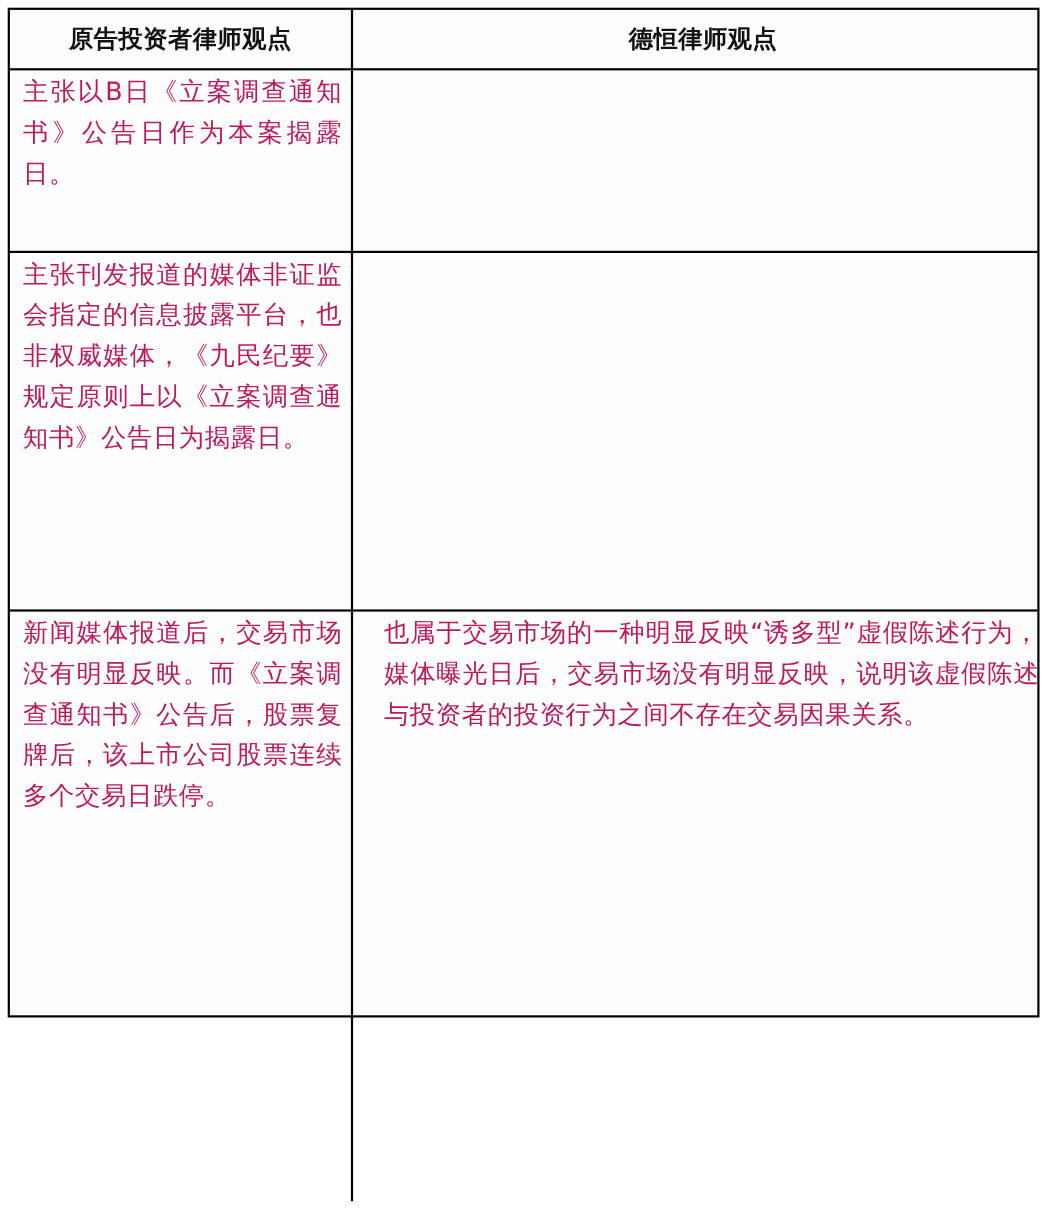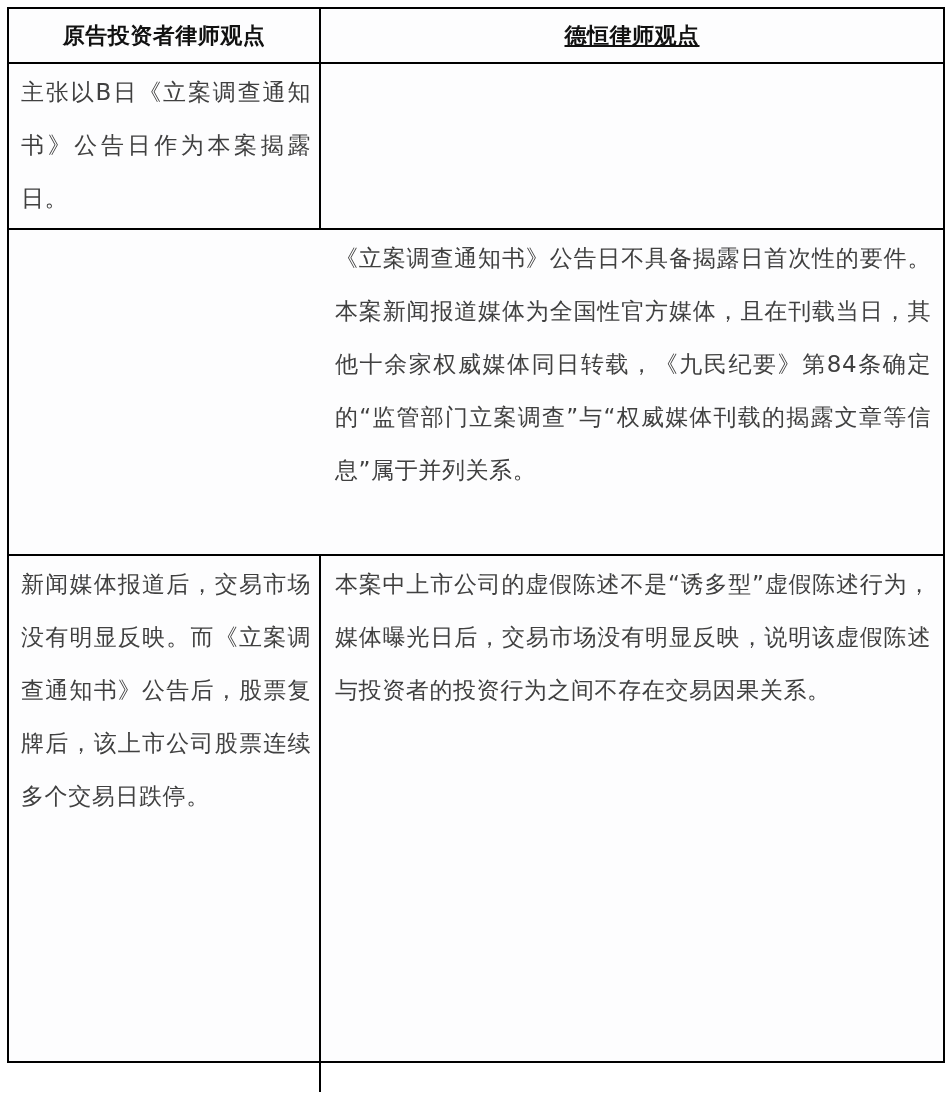--- a/index.html
+++ b/index.html
@@ -13,21 +13,21 @@
       position: relative;
       overflow: hidden;
       font-family: "DejaVu Sans", "Liberation Sans", sans-serif;
       color: #1a1a1a;
     }
     .table {
       position: absolute;
       left: 7px;
       top: 7px;
       width: 938px;
-      height: 1056px;
+      height: 918px;
       border: 2px solid #000;
       box-sizing: border-box;
       background: #fdfdfe;
     }
     .row {
       position: absolute;
       left: 0;
       width: 934px;
       border-bottom: 2px solid #000;
       box-sizing: border-box;
@@ -38,38 +38,37 @@
       top: 0;
       bottom: 0;
       box-sizing: border-box;
     }
     .cell.left {
       left: 0;
       width: 312px;
       border-right: 2px solid #000;
     }
     .cell.right {
-      left: 312px;
+      left: 326px;
       right: 0;
-      text-decoration: underline;
     }
     .header .cell {
       display: flex;
       align-items: center;
       justify-content: center;
       font-weight: bold;
       font-size: 22px;
       color: #111;
       letter-spacing: 0.5px;
     }
     .body-text {
       position: absolute;
       font-size: 23px;
-      line-height: 53px;
-      color: #404040;
+      line-height: 37px;
+      color: #be185d;
       word-break: break-all;
       text-align: justify;
       text-align-last: left;
       letter-spacing: 0.6px;
     }
     .left .body-text {
       left: 12px;
       width: 290px;
       top: 2px;
     }
@@ -96,33 +95,33 @@
 
   <div class="row" style="top:55px; height:166px;">
     <div class="cell left">
       <div class="body-text">
         <span class="para">主张以B日《立案调查通知书》公告日作为本案揭露日。</span>
       </div>
     </div>
   </div>
 
   <div class="row" style="top:221px; height:326px;">
-    <div class="cell right">
+    <div class="cell left">
       <div class="body-text">
-        <span class="para">《立案调查通知书》公告日不具备揭露日首次性的要件。本案新闻报道媒体为全国性官方媒体，且在刊载当日，其他十余家权威媒体同日转载，《九民纪要》第84条确定的“监管部门立案调查”与“权威媒体刊载的揭露文章等信息”属于并列关系。</span>
+        <span class="para">主张刊发报道的媒体非证监会指定的信息披露平台，也非权威媒体，《九民纪要》规定原则上以《立案调查通知书》公告日为揭露日。</span>
       </div>
     </div>
   </div>
 
   <div class="row last" style="top:547px; height:536px;">
     <div class="cell left">
       <div class="body-text">
         <span class="para">新闻媒体报道后，交易市场没有明显反映。而《立案调查通知书》公告后，股票复牌后，该上市公司股票连续多个交易日跌停。</span>
       </div>
     </div>
     <div class="cell right">
       <div class="body-text">
-        <span class="para">本案中上市公司的虚假陈述不是“诱多型”虚假陈述行为，媒体曝光日后，交易市场没有明显反映，说明该虚假陈述与投资者的投资行为之间不存在交易因果关系。</span>
+        <span class="para">也属于交易市场的一种明显反映“诱多型”虚假陈述行为，媒体曝光日后，交易市场没有明显反映，说明该虚假陈述与投资者的投资行为之间不存在交易因果关系。</span>
       </div>
     </div>
   </div>
 
 </div>
 
 </body></html>

